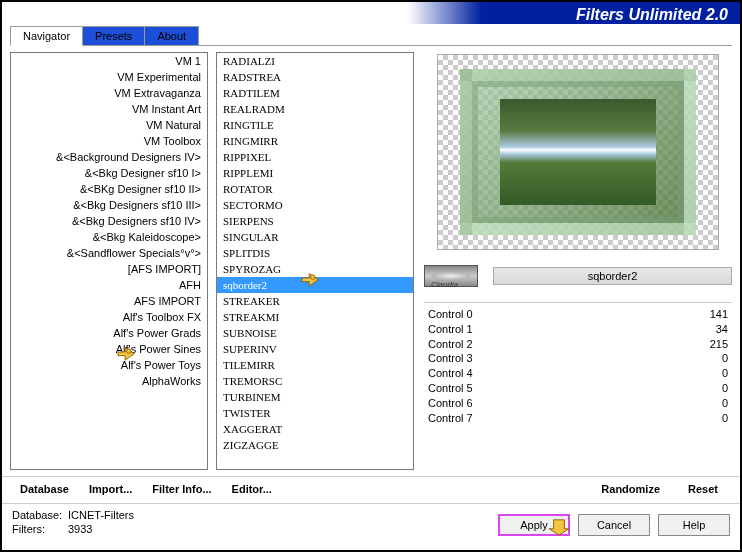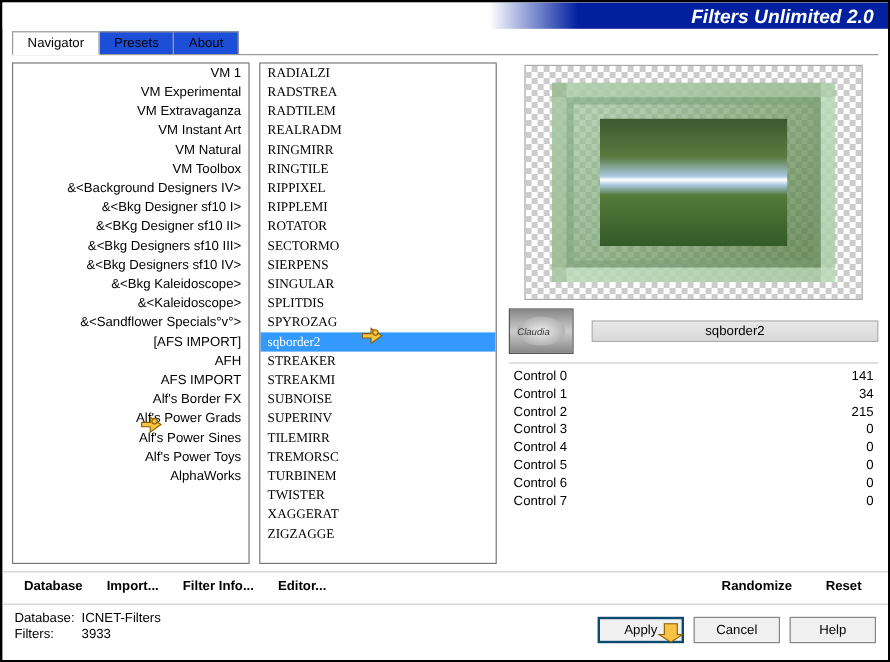--- a/index.html
+++ b/index.html
@@ -16,37 +16,37 @@
 .listbox::-webkit-scrollbar-thumb { background: #c0c0c0; border: 1px solid #888; }
 .lb1 { width: 198px; text-align: right; }
 .lb2 { width: 198px; margin-left: 8px; font-family: Liberation Serif, serif; }
 .list-item { padding: 1px 6px; white-space: nowrap; cursor: pointer; font-size: 11px; line-height: 14px; }
 .list-item.selected { background: #3399ff; color: #fff; }
 .right-panel { flex: 1; margin-left: 10px; display: flex; flex-direction: column; }
 .preview { width: 282px; height: 196px; background: repeating-conic-gradient(#ccc 0 25%, #fff 0 50%) 0 0/10px 10px; margin: 2px auto 0 auto; border: 1px solid #aaa; position: relative; overflow: hidden; }
 .preview-inner { position: absolute; top: 14px; left: 22px; right: 22px; bottom: 14px; background: linear-gradient(135deg, rgba(160,200,160,.7), rgba(80,120,60,.8)); border: 12px solid rgba(200,230,200,.55); box-shadow: inset 0 0 0 6px rgba(120,160,120,.5); }
 .preview-img { position: absolute; top: 18px; left: 28px; right: 28px; bottom: 18px; background: linear-gradient(to bottom, #3a5a30 0%, #5a7a40 30%, #a8c8e0 45%, #ffffff 48%, #a8c8e0 52%, #547a3a 60%, #345a28 100%); }
 .selected-name-row { display: flex; align-items: center; margin-top: 6px; height: 40px; }
-.thumb { width: 54px; height: 38px; background: linear-gradient(#888,#ccc,#888); border: 1px solid #555; margin-right: 15px; position: relative; }
+.thumb { width: 54px; height: 22px; background: linear-gradient(#888,#ccc,#888); border: 1px solid #555; margin-right: 15px; position: relative; }
 .thumb::after { content: ""; position: absolute; inset: 6px; background: radial-gradient(#eee, #999); border-radius: 50%; }
 .claudia { font-size: 8px; font-style: italic; position: absolute; top: 14px; left: 6px; color: #333; z-index: 2; }
 .sel-name-box { flex: 1; background: linear-gradient(to bottom, #e8e8e8, #d8d8d8); border: 1px solid #aaa; height: 18px; display: flex; align-items: center; justify-content: center; font-size: 11px; }
 .hr { border-top: 1px solid #ccc; margin: 6px 0 4px 0; }
 .controls { flex: 1; text-align: right; }
 .ctrl-row { display: flex; justify-content: space-between; padding: 0 4px; line-height: 14.8px; font-size: 11px; }
 .btn-row1 { display: flex; padding: 2px 8px 0 8px; border-top: 1px solid #ccc; margin-top: 2px; }
 .btn-row1 .link { padding: 4px 10px; font-size: 11px; font-weight: bold; cursor: pointer; }
 .btn-row1 .spacer-mid { flex: 1; }
 .btn-row1 .link.right { font-weight: bold; padding: 4px 14px; }
 .info-row { display: flex; justify-content: space-between; align-items: flex-end; padding: 4px 10px 6px 10px; border-top: 1px solid #ccc; margin-top: 4px; }
 .info-left { font-size: 11px; line-height: 14px; }
 .info-left .lbl { display: inline-block; width: 56px; }
 .btns { display: flex; gap: 8px; }
 .btn { width: 72px; height: 22px; border: 1px solid #888; background: #f0f0f0; font-size: 11px; cursor: pointer; }
-.btn.primary { border: 2px solid #0c4a6e; }
+.btn.primary { border: 2px solid #d946ef; }
 .pointer { position: absolute; width: 22px; height: 18px; z-index: 50; pointer-events: none; }
 .pointer svg { width: 100%; height: 100%; }
 .p1 { left: 114px; top: 341px; }
 .p2 { left: 298px; top: 267px; }
 .p3 { left: 546px; top: 516px; }
 </style>
 </head>
 <body>
 
 <div class="header">
@@ -66,38 +66,37 @@
       <div class="list-item">VM Extravaganza</div>
       <div class="list-item">VM Instant Art</div>
       <div class="list-item">VM Natural</div>
       <div class="list-item">VM Toolbox</div>
       <div class="list-item">&amp;&lt;Background Designers IV&gt;</div>
       <div class="list-item">&amp;&lt;Bkg Designer sf10 I&gt;</div>
       <div class="list-item">&amp;&lt;BKg Designer sf10 II&gt;</div>
       <div class="list-item">&amp;&lt;Bkg Designers sf10 III&gt;</div>
       <div class="list-item">&amp;&lt;Bkg Designers sf10 IV&gt;</div>
       <div class="list-item">&amp;&lt;Bkg Kaleidoscope&gt;</div>
-      <div class="list-item">&amp;&lt;Kaleidoscope&gt;</div>
       <div class="list-item">&amp;&lt;Sandflower Specials°v°&gt;</div>
       <div class="list-item hl">[AFS IMPORT]</div>
       <div class="list-item">AFH</div>
       <div class="list-item">AFS IMPORT</div>
-      <div class="list-item">Alf's Border FX</div>
+      <div class="list-item">Alf's Toolbox FX</div>
       <div class="list-item">Alf's Power Grads</div>
       <div class="list-item">Alf's Power Sines</div>
       <div class="list-item">Alf's Power Toys</div>
       <div class="list-item">AlphaWorks</div>
     </div>
   <div class="listbox lb2" id="filters">
       <div class="list-item">RADIALZI</div>
       <div class="list-item">RADSTREA</div>
       <div class="list-item">RADTILEM</div>
       <div class="list-item">REALRADM</div>
+      <div class="list-item">RINGTILE</div>
       <div class="list-item">RINGMIRR</div>
-      <div class="list-item">RINGTILE</div>
       <div class="list-item">RIPPIXEL</div>
       <div class="list-item">RIPPLEMI</div>
       <div class="list-item">ROTATOR</div>
       <div class="list-item">SECTORMO</div>
       <div class="list-item">SIERPENS</div>
       <div class="list-item">SINGULAR</div>
       <div class="list-item">SPLITDIS</div>
       <div class="list-item">SPYROZAG</div>
       <div class="list-item selected">sqborder2</div>
       <div class="list-item">STREAKER</div>

